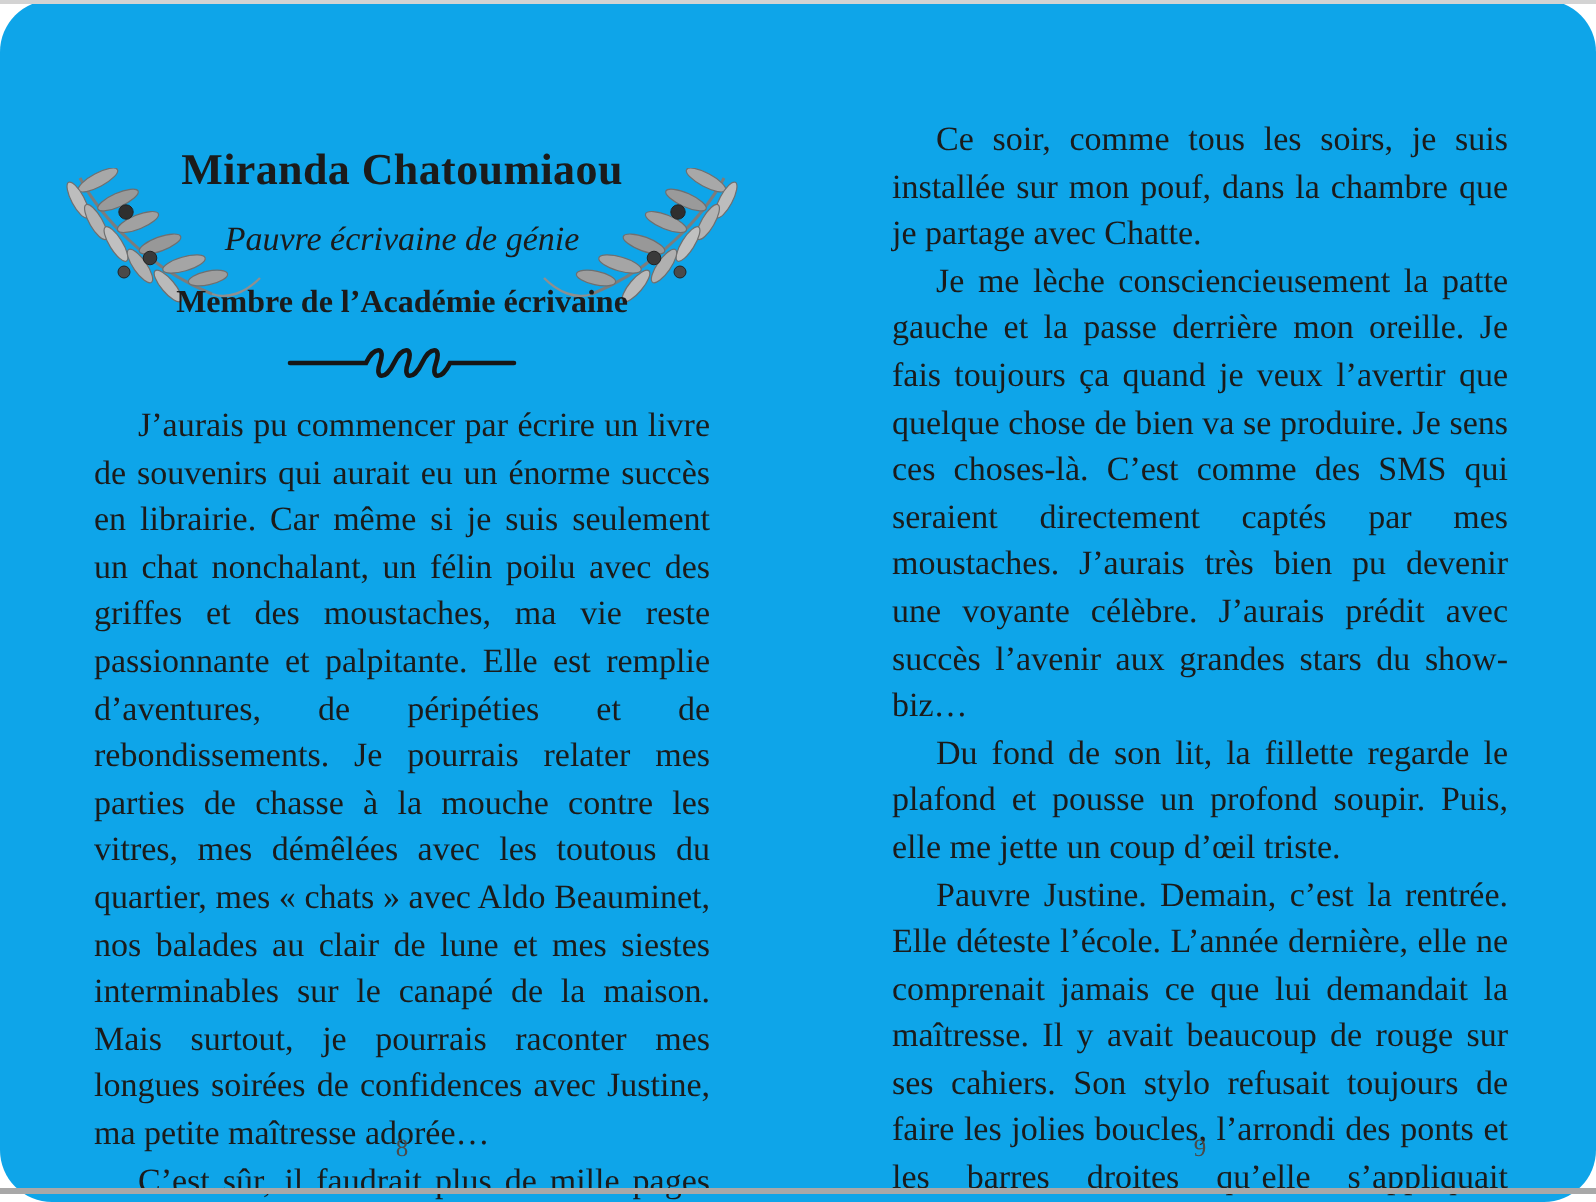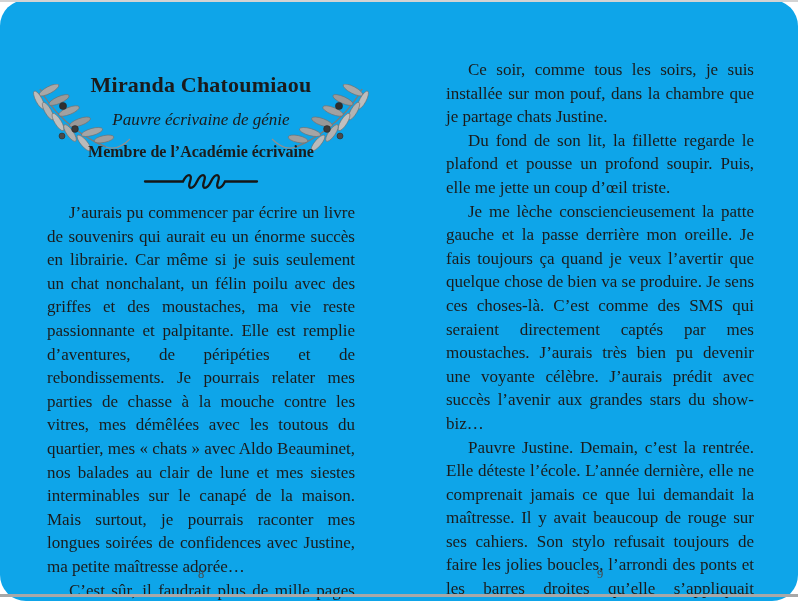--- a/index.html
+++ b/index.html
@@ -181,23 +181,23 @@
     <div class="body-text body-text-left">
       <p>J’aurais pu commencer par écrire un livre de souvenirs qui aurait eu un énorme succès en librairie. Car même si je suis seulement un chat nonchalant, un félin poilu avec des griffes et des moustaches, ma vie reste passionnante et palpitante. Elle est remplie d’aventures, de péripéties et de rebondissements. Je pourrais relater mes parties de chasse à la mouche contre les vitres, mes démêlées avec les toutous du quartier, mes « chats » avec Aldo Beauminet, nos balades au clair de lune et mes siestes interminables sur le canapé de la maison. Mais surtout, je pourrais raconter mes longues soirées de confidences avec Justine, ma petite maîtresse adorée…</p>
       <p>C’est sûr, il faudrait plus de mille pages pour écrire toute ma vie.</p>
     </div>
 
     <div class="page-number">8</div>
   </div>
 
   <div class="page page-right">
     <div class="body-text body-text-right">
-      <p>Ce soir, comme tous les soirs, je suis installée sur mon pouf, dans la chambre que je partage chats Justine.</p>
+      <p>Ce soir, comme tous les soirs, je suis installée sur mon pouf, dans la chambre que je partage avec Chatte.</p>
+      <p>Je me lèche consciencieusement la patte gauche et la passe derrière mon oreille. Je fais toujours ça quand je veux l’avertir que quelque chose de bien va se produire. Je sens ces choses-là. C’est comme des SMS qui seraient directement captés par mes moustaches. J’aurais très bien pu devenir une voyante célèbre. J’aurais prédit avec succès l’avenir aux grandes stars du show-biz…</p>
       <p>Du fond de son lit, la fillette regarde le plafond et pousse un profond soupir. Puis, elle me jette un coup d’œil triste.</p>
-      <p>Je me lèche consciencieusement la patte gauche et la passe derrière mon oreille. Je fais toujours ça quand je veux l’avertir que quelque chose de bien va se produire. Je sens ces choses-là. C’est comme des SMS qui seraient directement captés par mes moustaches. J’aurais très bien pu devenir une voyante célèbre. J’aurais prédit avec succès l’avenir aux grandes stars du show-biz…</p>
       <p>Pauvre Justine. Demain, c’est la rentrée. Elle déteste l’école. L’année dernière, elle ne comprenait jamais ce que lui demandait la maîtresse. Il y avait beaucoup de rouge sur ses cahiers. Son stylo refusait toujours de faire les jolies boucles, l’arrondi des ponts et les barres droites qu’elle s’appliquait pourtant consciencieusement à tracer. Son écriture,</p>
     </div>
 
     <div class="page-number">9</div>
   </div>
 
   <div class="rule-bottom"></div>
 </div>
 
 </body></html>

